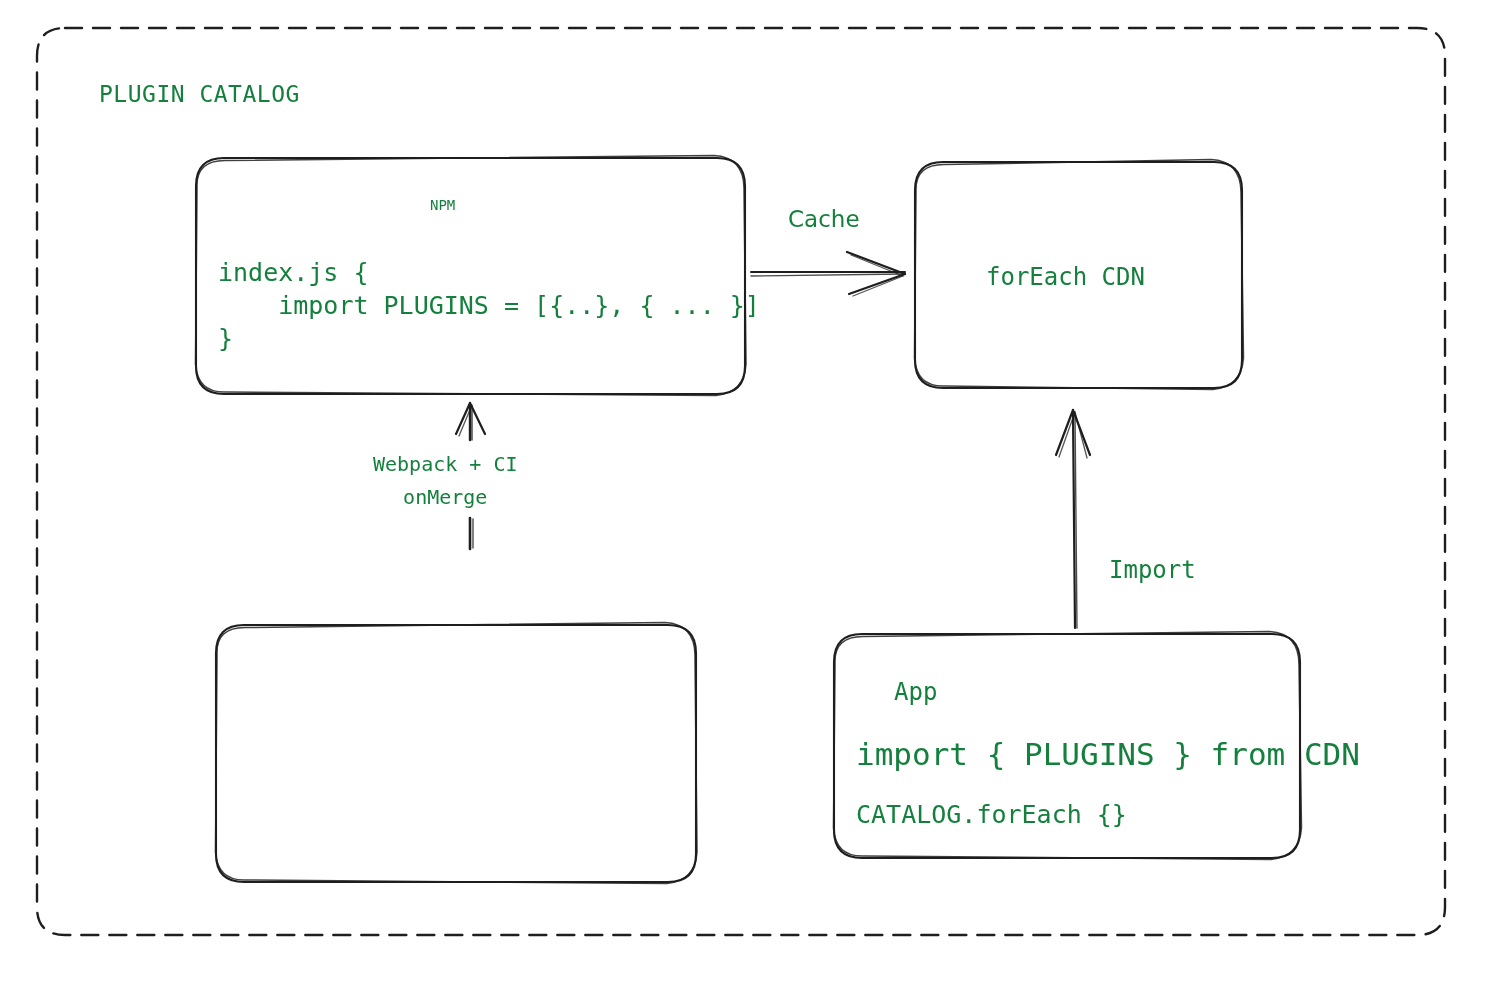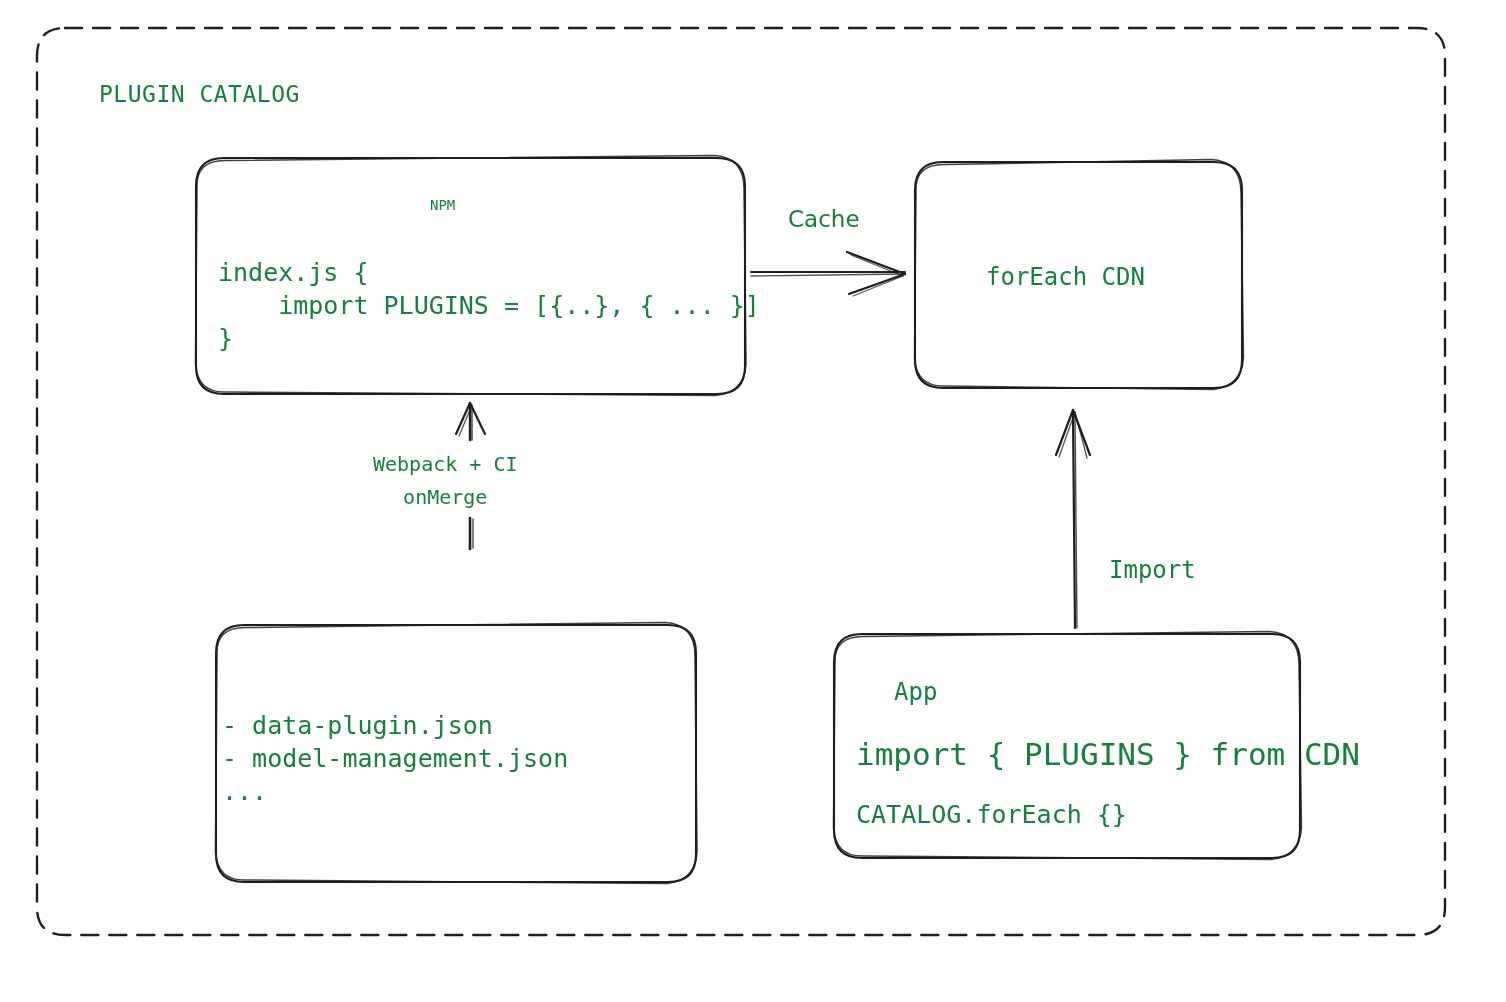--- a/index.html
+++ b/index.html
@@ -185,23 +185,20 @@
   <div class="lbl mono" id="cdn-title">forEach CDN</div>
 
   <div class="lbl sans" id="cache-label">Cache</div>
 
   <div class="lbl mono" id="webpack-label" style="text-align:center;">Webpack + CI
 onMerge</div>
 
 
   <div class="lbl mono" id="import-label">Import</div>
 
-  <div class="lbl mono" id="repo-list">- data-plugin.json
-- model-management.json
-...</div>
 
   <div class="lbl mono" id="app-title">App</div>
 
   <div class="lbl mono" id="app-line1">import { PLUGINS } from CDN</div>
 
   <div class="lbl mono" id="app-line2">CATALOG.forEach {}</div>
 
 </div>
 
 </body></html>

